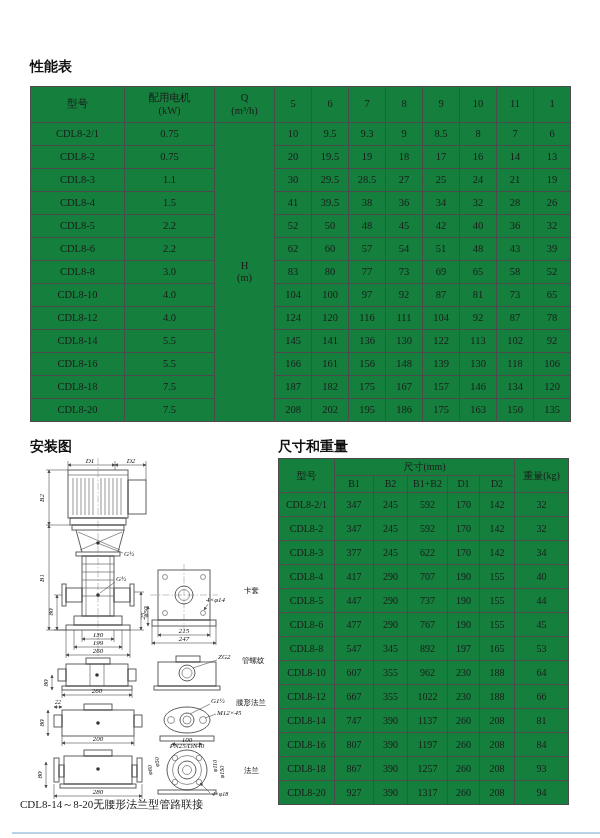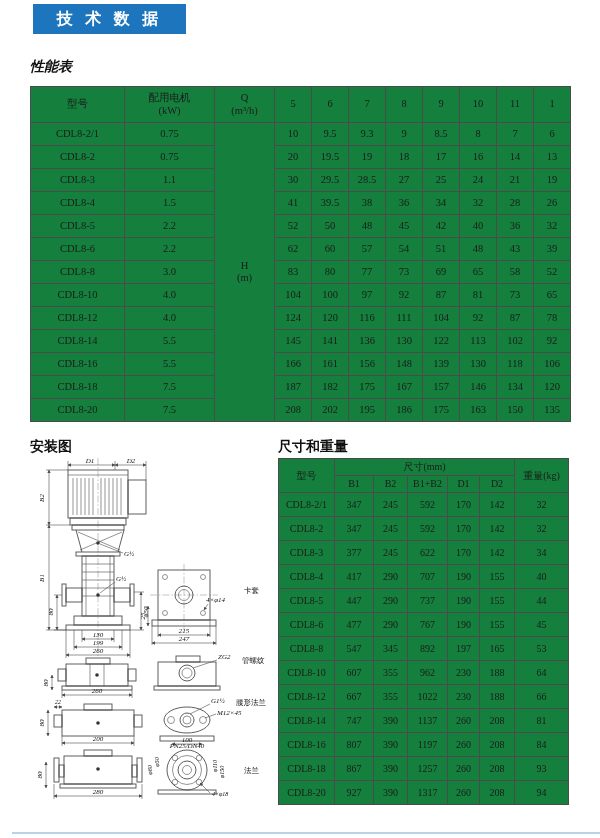--- a/index.html
+++ b/index.html
@@ -28,23 +28,22 @@
   .dot{fill:#333;}
   .dim{font:italic 7px "Liberation Serif",serif;fill:#111;}
   .dims{font:italic 6px "Liberation Serif",serif;fill:#111;}
   .lbl{font:7.5px "Liberation Sans",sans-serif;fill:#111;}
 </style>
 </head>
 <body>
 
 <div id="page">
 
-  <div id="banner">技 术 数 据</div>
-
-  <div class="h2" style="left:30px;top:58px;font-style:italic;">性能表</div>
+
+  <div class="h2" style="left:30px;top:58px;">性能表</div>
 
   <table id="perf">
     <colgroup>
       <col style="width:94px">
         <col style="width:90px">
         <col style="width:60px">
       <col style="width:37px">
         <col style="width:37px">
         <col style="width:37px">
         <col style="width:37px">
@@ -641,15 +640,16 @@
       <text class="dims" text-anchor="middle" transform="rotate(-90 139 310)" x="139" y="310">φ50</text>
       <text class="dims" text-anchor="middle" transform="rotate(-90 132 318)" x="132" y="318">φ80</text>
       <text class="dims" text-anchor="middle" transform="rotate(-90 197 314)" x="197" y="314">φ110</text>
       <text class="dims" text-anchor="middle" transform="rotate(-90 204 320)" x="204" y="320">φ150</text>
       <line class="lt" x1="180" y1="331" x2="190" y2="341" marker-start="url(#ar)"></line>
       <text class="dims" x="192" y="344" text-anchor="start">4×φ18</text>
       <text class="lbl" x="224" y="321" text-anchor="start">法兰</text>
     </g>
   </svg>
 
+  <div class="note" style="left:20px;top:797px;">CDL8-14～8-20无腰形法兰型管路联接</div>
   <div class="note" style="left:20px;top:852px;">单相电机、隔爆电机外形尺寸有所变动，详情请咨询本公司。</div>
   <div id="bottomrule"></div>
 </div>
 
 </body></html>

